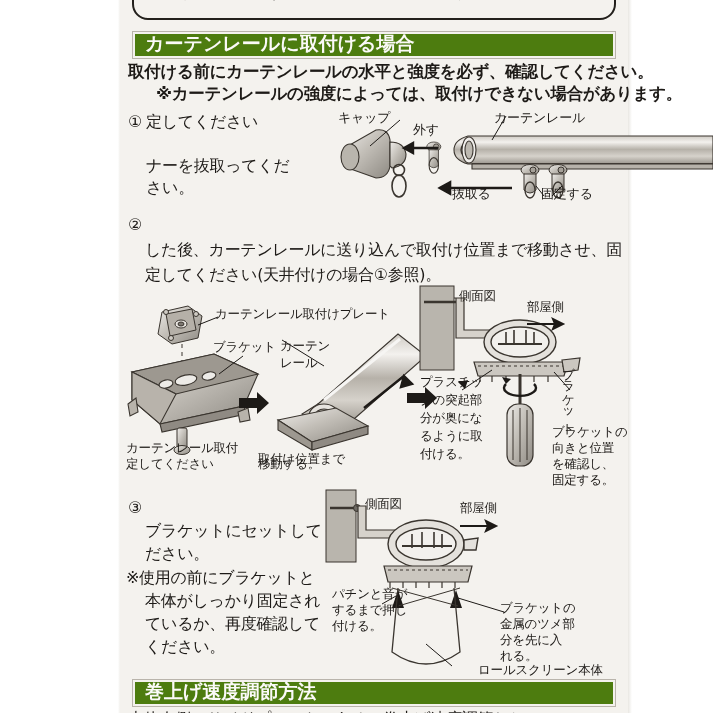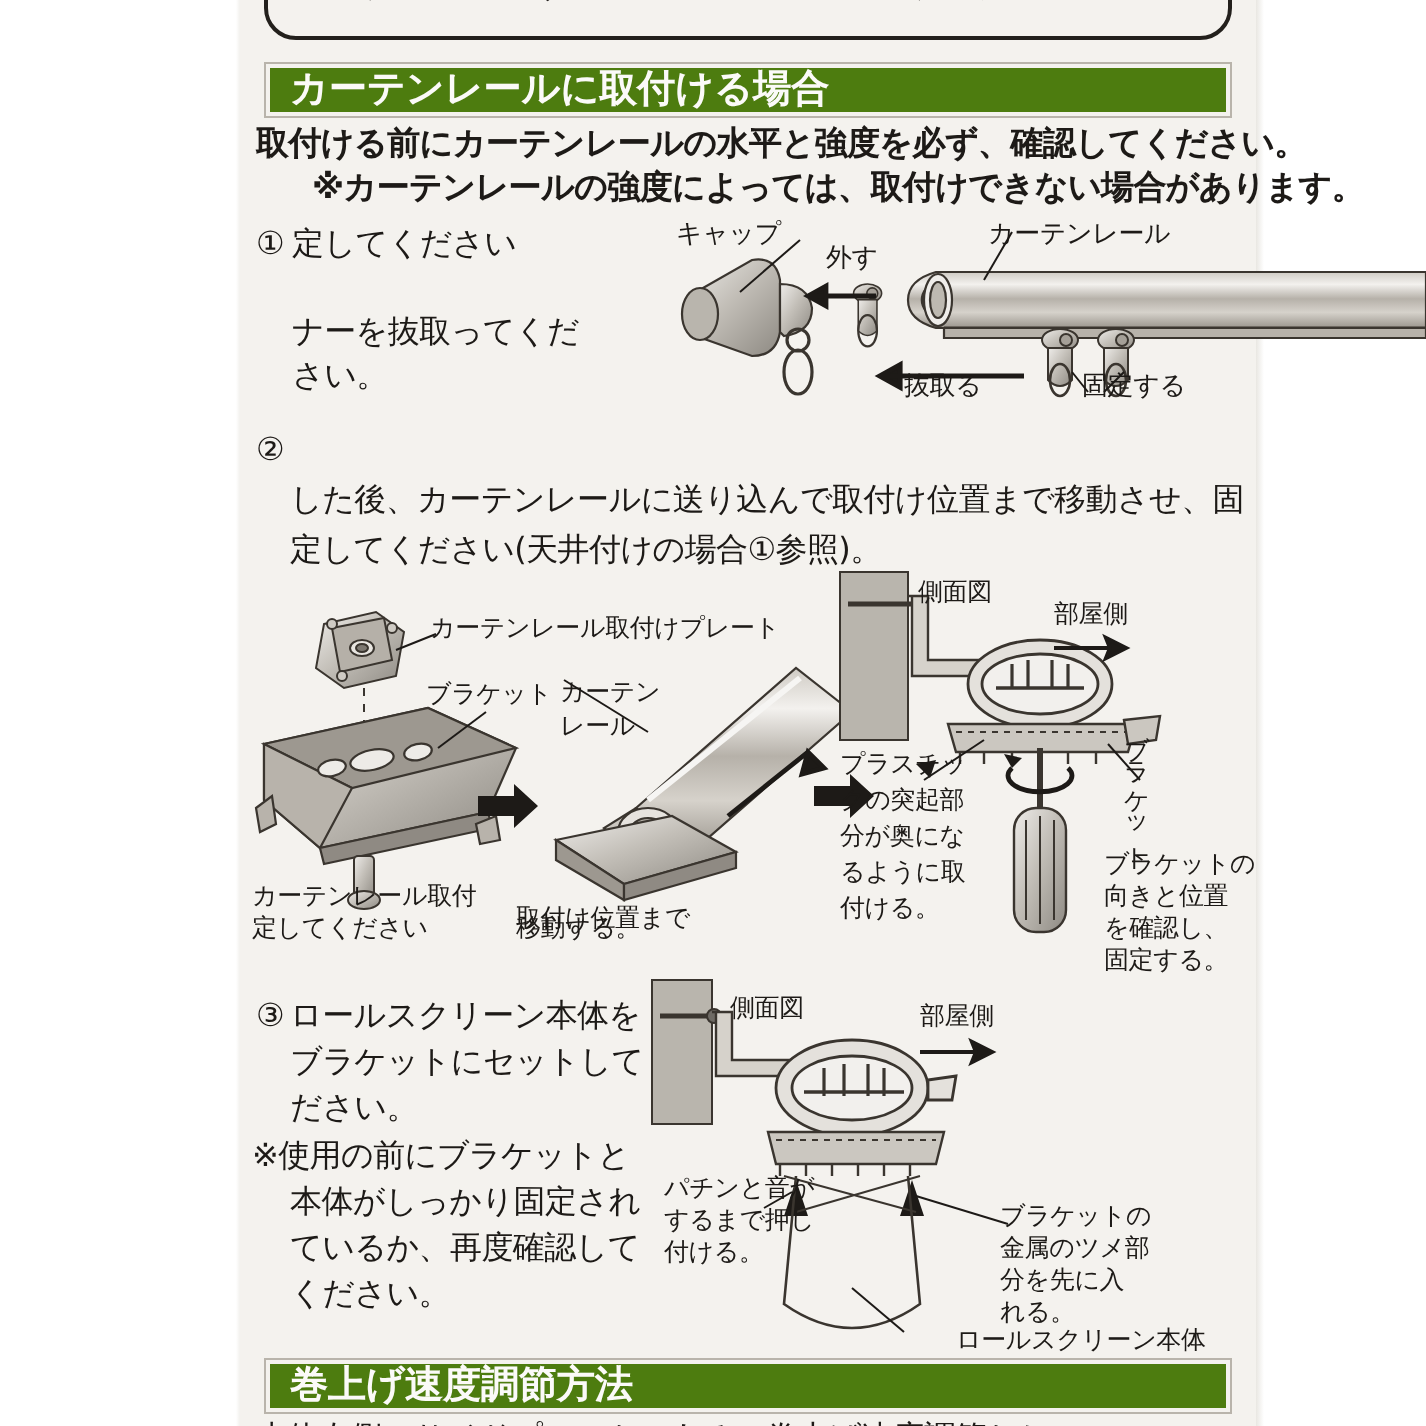--- a/index.html
+++ b/index.html
@@ -286,21 +286,20 @@
   <div class="lbl" style="left:420px;top:446px;">付ける。</div>
 
   <div class="lbl-v" style="left:561px;top:358px;">ブラケット</div>
 
   <div class="lbl" style="left:552px;top:424px;">ブラケットの</div>
   <div class="lbl" style="left:552px;top:440px;">向きと位置</div>
   <div class="lbl" style="left:552px;top:456px;">を確認し、</div>
   <div class="lbl" style="left:552px;top:472px;">固定する。</div>
 
   <div class="txt b2" style="left:128px;top:498px;">③</div>
-  <div class="txt b2" style="left:145px;top:498px;">ロールスクリーン本体を</div>
   <div class="txt b2" style="left:145px;top:521px;">ブラケットにセットしてく</div>
   <div class="txt b2" style="left:145px;top:544px;">ださい。</div>
   <div class="txt b2" style="left:126px;top:568px;">※使用の前にブラケットと</div>
   <div class="txt b2" style="left:145px;top:591px;">本体がしっかり固定され</div>
   <div class="txt b2" style="left:145px;top:614px;">ているか、再度確認して</div>
   <div class="txt b2" style="left:145px;top:637px;">ください。</div>
 
   <div class="art" style="left:326px;top:488px;">
     <svg width="260" height="190" viewBox="0 0 260 190">
 

